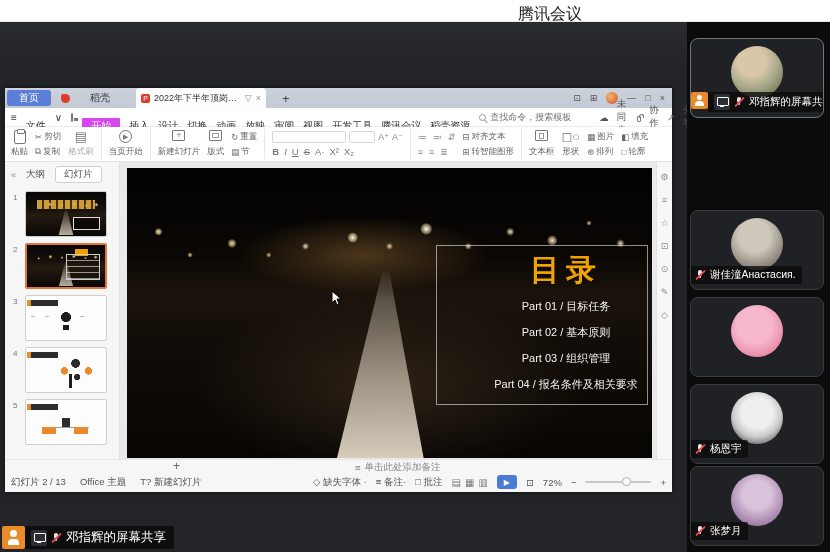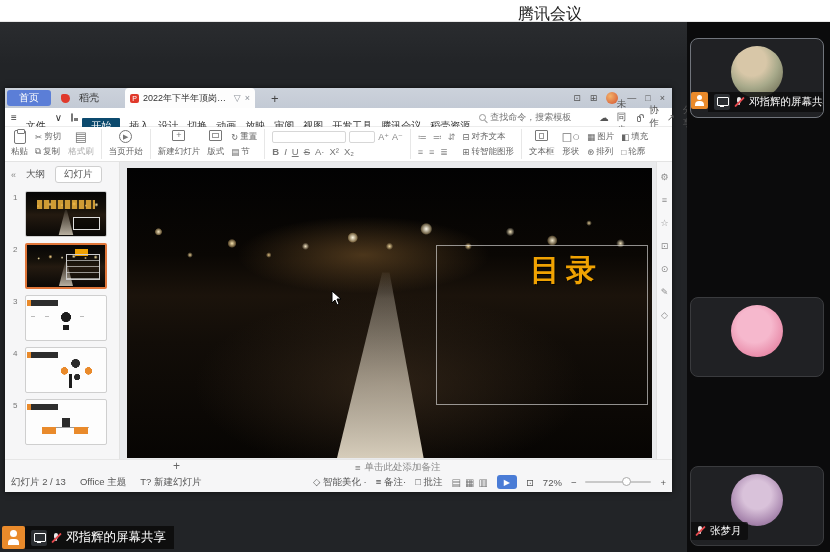--- a/index.html
+++ b/index.html
@@ -11,33 +11,33 @@
   .topbar { position:absolute; left:0; top:0; width:830px; height:22px; background:#ffffff; border-bottom:1px solid #e8e8e8; }
   .topbar .app-title { position:absolute; left:518px; top:4px; font-size:16px; color:#1a1a1a; }
 
   
   .stage { position:absolute; left:0; top:22px; width:687px; height:530px; background:linear-gradient(180deg,#2a2c2f 0%,#222427 8%,#222427 100%); }
 
   
   .wps { position:absolute; left:5px; top:66px; width:667px; height:404px; background:#fff; font-size:10px; color:#333; box-shadow:0 0 6px rgba(0,0,0,.6); }
   .tabbar { position:absolute; left:0; top:0; width:667px; height:20px; background:linear-gradient(180deg,#ccd2db,#c3cad5); display:flex; align-items:center; }
   .tab-home { margin-left:2px; width:44px; height:16px; background:#5b7ed7; color:#fff; border-radius:3px; font-size:10px; display:flex; align-items:center; justify-content:center; }
-  .tab-docer { margin-left:10px; display:flex; align-items:center; gap:9px; font-size:10px; color:#333; }
+  .tab-docer { margin-left:10px; display:flex; align-items:center; gap:20px; font-size:10px; color:#333; }
   .docer-flame { width:9px; height:9px; background:#e0392b; border-radius:2px 50% 50% 50%; }
   .tab-doc { margin-left:26px; height:20px; max-width:130px; background:#fdfdfd; border-radius:4px 4px 0 0; display:flex; align-items:center; gap:4px; padding:0 5px; }
   .ppt-ic { width:9px; height:9px; background:#e0392b; border-radius:2px; color:#fff; font-size:7px; line-height:9px; text-align:center; flex:0 0 auto; }
   .tab-doc .doc-title { font-size:9px; color:#333; white-space:nowrap; overflow:hidden; text-overflow:ellipsis; max-width:92px; }
   .tab-doc .t-ic { color:#8a8f97; font-size:9px; }
   .tab-new { margin-left:16px; color:#444; font-size:13px; }
   .winctl { margin-left:auto; display:flex; align-items:center; gap:9px; padding-right:7px; color:#555; font-size:9px; }
   .winctl .avatar-mini { width:12px; height:12px; border-radius:50%; background:radial-gradient(circle at 35% 35%, #f3b26a, #d35230); }
 
   .menubar { position:absolute; left:0; top:20px; width:667px; height:19px; background:#fff; border-bottom:1px solid #ececec; display:flex; align-items:center; gap:9px; padding:0 6px; font-size:10px; color:#333; }
   .menubar .mi { white-space:nowrap;margin-top:18px; }
-  .mi-start { background:#0c4a6e; color:#fff; border-radius:1px; padding:1px 9px; }
+  .mi-start { background:#d946ef; color:#fff; border-radius:1px; padding:1px 9px; }
   .icon-save { width:10px; height:9px; border:1px solid #777; border-radius:1px; position:relative; }
   .icon-save::after { content:""; position:absolute; left:2px; bottom:0; width:4px; height:3px; background:#777; }
   .searchbox { margin-left:auto; display:flex; align-items:center; gap:4px; width:118px; }
   .icon-search { width:7px; height:7px; border:1px solid #999; border-radius:50%; position:relative; flex:0 0 auto; }
   .icon-search::after { content:""; position:absolute; right:-3px; bottom:-2px; width:4px; height:1px; background:#999; transform:rotate(45deg); }
   .searchbox input { border:0; outline:0; width:100px; font-size:9px; color:#555; background:transparent; }
   .acct { display:flex; align-items:center; gap:8px; color:#555; font-size:9.5px; padding-right:2px; }
   .icon-lock { width:7px; height:6px; border:1px solid #777; border-radius:1px; position:relative; margin-top:3px; }
   .icon-lock::before { content:""; position:absolute; left:1px; top:-3px; width:3px; height:3px; border:1px solid #777; border-bottom:0; border-radius:3px 3px 0 0; }
 
@@ -379,20 +379,26 @@
           </div>
         </div>
       </div>
 
       <div class="canvas"></div>
       <div class="slide">
         <div class="photo"></div>
         <div class="centerline"></div>
         <div class="tocbox">
           <div class="toc-title">目录</div>
+          <div class="toc-items">
+            <span>Part 01 / 目标任务</span>
+            <span>Part 02 / 基本原则</span>
+            <span>Part 03 / 组织管理</span>
+            <span>Part 04 / 报名条件及相关要求</span>
+          </div>
         </div>
         <svg class="cursor" width="12" height="16" viewBox="0 0 12 16">
           <polygon points="1,1 1,13 4,10 6,15 8,14 6,9 10,9" fill="#fff" stroke="#000" stroke-width="1"></polygon>
         </svg>
       </div>
 
       <div class="sidestrip">
         <span>⚙</span>
         <span>≡</span>
         <span>☆</span>
@@ -408,21 +414,21 @@
           <i style="font-style:normal">≡</i>
           <i style="font-style:normal">单击此处添加备注</i>
         </span>
       </div>
 
       <div class="statusbar">
         <span class="sl">幻灯片 2 / 13</span>
         <span class="sl">Office 主题</span>
         <span class="sl">T? <i style="font-style:normal">新建幻灯片</i></span>
         <div class="st-right">
-          <span>◇ <i style="font-style:normal">智能美化</i> ·</span>
+          <span>◇ <i style="font-style:normal">缺失字体</i> ·</span>
           <span>≡ <i style="font-style:normal">备注</i>·</span>
           <span>□ <i style="font-style:normal">批注</i></span>
           <span class="viewics">
             <i style="font-style:normal">▤</i>
             <i style="font-style:normal">▦</i>
             <i style="font-style:normal">▥</i>
           </span>
           <span class="playbtn">▶</span>
           <span>⊡</span>
           <span>72%</span>
@@ -453,25 +459,43 @@
         <span class="host-badge"></span>
         <span class="txtpart">
           <span class="screen-badge"></span>
           <span class="mic-muted"></span>
           <span class="pname">邓指辉的屏幕共享</span>
         </span>
       </div>
     </div>
 
 
+    <div class="tile" style="top:188px;">
+      <div class="avatar av3"></div>
+      <div class="namebar">
+        <span class="txtpart">
+          <span class="mic-muted"></span>
+          <span class="pname">谢佳潼Анастасия.</span>
+        </span>
+      </div>
+    </div>
 
     <div class="tile" style="top:275px;">
       <div class="avatar av4"></div>
     </div>
 
+    <div class="tile" style="top:362px;">
+      <div class="avatar av5"></div>
+      <div class="namebar">
+        <span class="txtpart">
+          <span class="mic-muted"></span>
+          <span class="pname">杨恩宇</span>
+        </span>
+      </div>
+    </div>
 
     <div class="tile" style="top:444px;">
       <div class="avatar av6"></div>
       <div class="namebar">
         <span class="txtpart">
           <span class="mic-muted"></span>
           <span class="pname">张梦月</span>
         </span>
       </div>
     </div>

